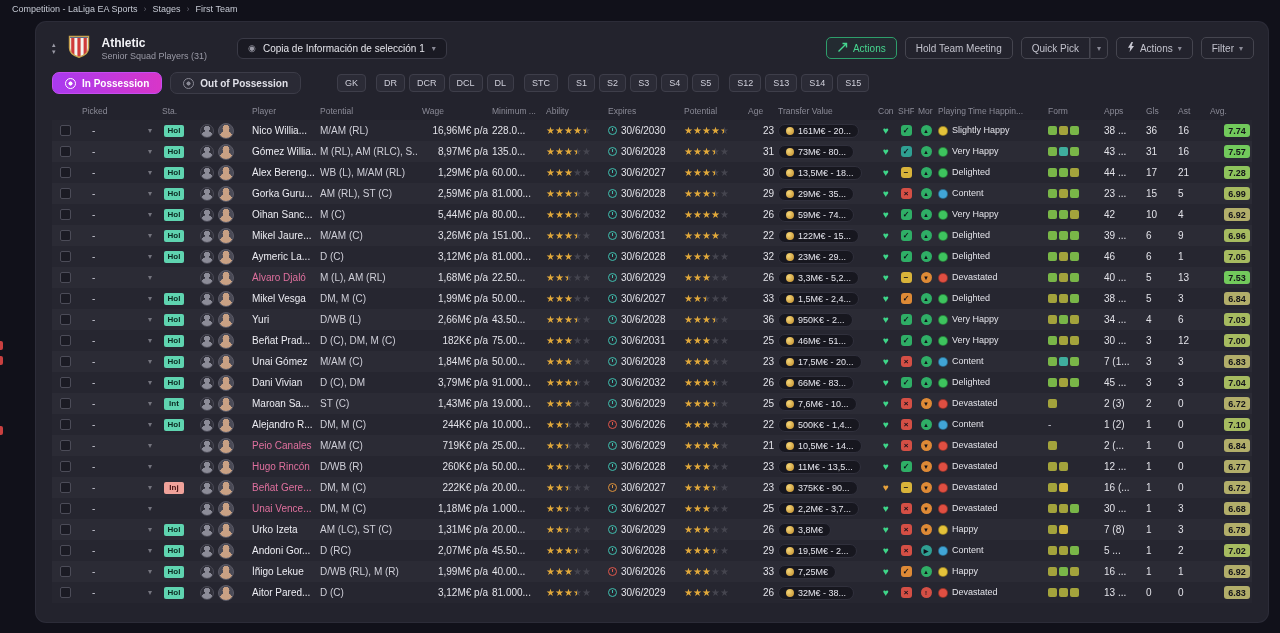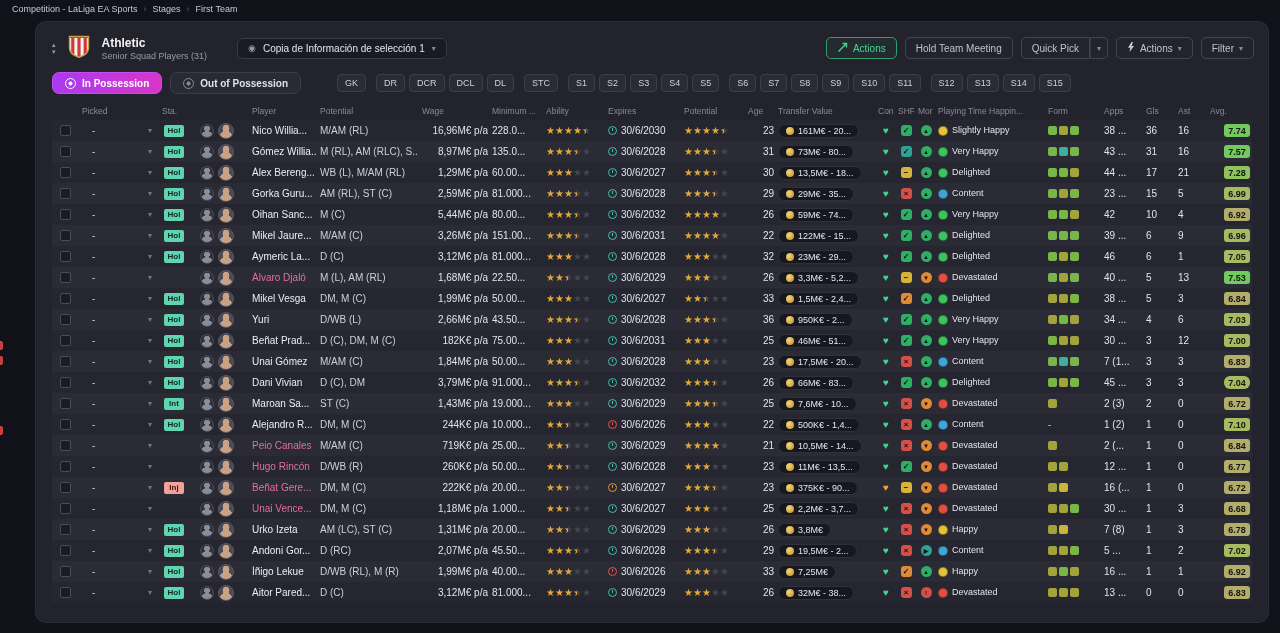--- a/index.html
+++ b/index.html
@@ -194,28 +194,20 @@
           <button class="chip">STC</button>
         </div>
         <div class="chip-group">
           <button class="chip">S1</button>
           <button class="chip">S2</button>
           <button class="chip">S3</button>
           <button class="chip">S4</button>
           <button class="chip">S5</button>
         </div>
         <div class="chip-group">
-          <button class="chip">S6</button>
-          <button class="chip">S7</button>
-          <button class="chip">S8</button>
-          <button class="chip">S9</button>
-          <button class="chip">S10</button>
-          <button class="chip">S11</button>
-        </div>
-        <div class="chip-group">
           <button class="chip">S12</button>
           <button class="chip">S13</button>
           <button class="chip">S14</button>
           <button class="chip">S15</button>
         </div>
       </div>
   </div>
 
   <div class="grid thead" id="thead">
       <div class="th"></div>
@@ -1077,21 +1069,21 @@
         </div>
         <div class="cell form">
           <span class="fsq" style="background: rgb(121, 182, 72);"></span>
           <span class="fsq" style="background: rgb(163, 163, 60);"></span>
           <span class="fsq" style="background: rgb(121, 182, 72);"></span>
         </div>
         <div class="cell">45 ...</div>
         <div class="cell">3</div>
         <div class="cell">3</div>
         <div class="cell avg-cell">
-          <span class="avg" style="background: rgb(166, 187, 96); border-radius: 6px;">7.04</span>
+          <span class="avg" style="background: rgb(166, 187, 96);">7.04</span>
         </div>
       </div>
       <div class="grid row">
         <div class="cell c-cbx">
           <span class="cbx"></span>
         </div>
         <div class="cell picked">
           <span>-</span>
           <span class="chev">▾</span>
         </div>

